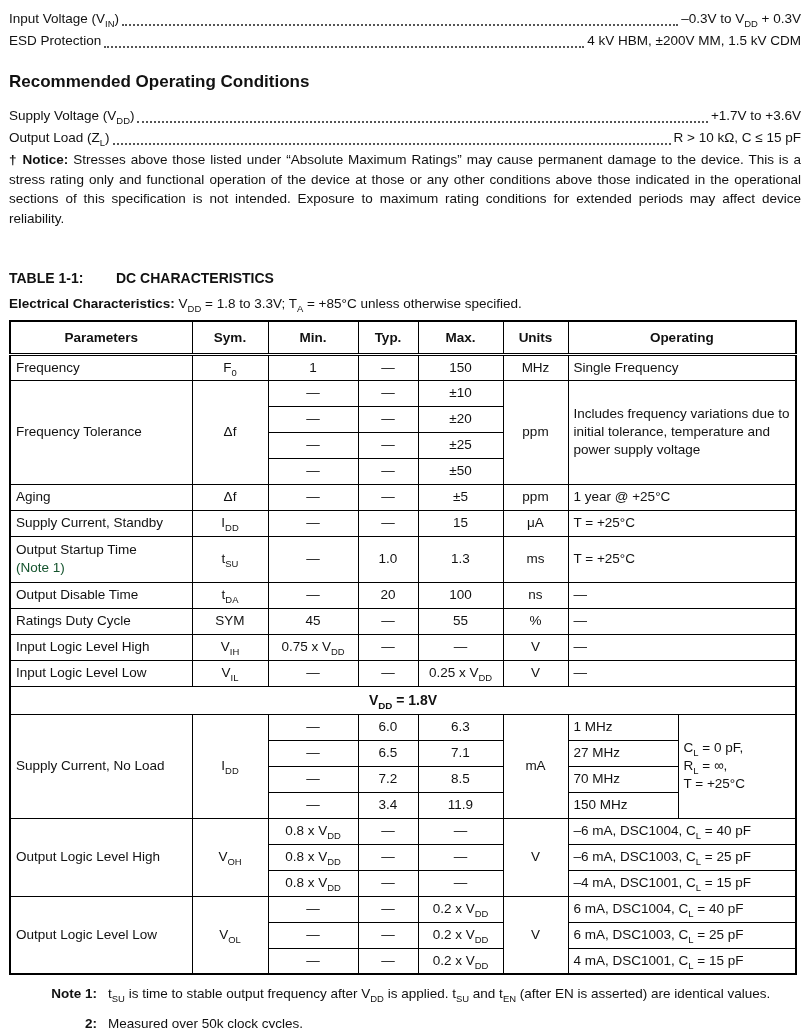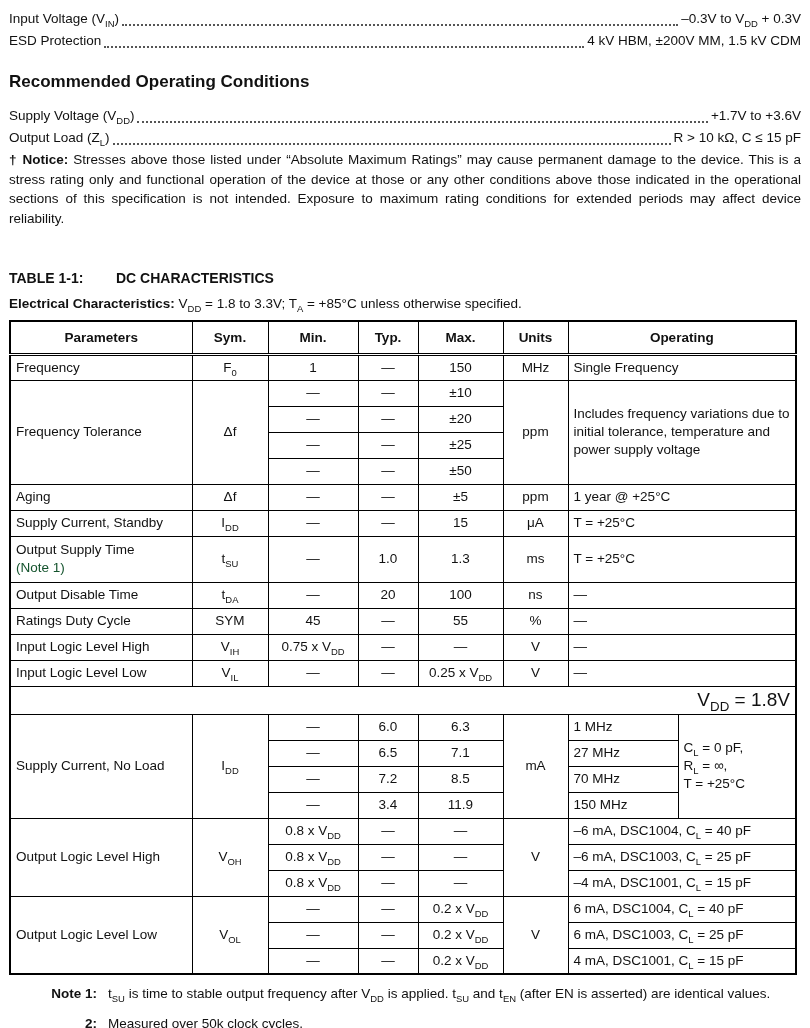--- a/index.html
+++ b/index.html
@@ -34,21 +34,21 @@
   table { border-width: 2px; }
   th {
     font-size: 13.5px; font-weight: bold; height: 33px; text-align: center;
     border-bottom: 3px double #000; padding: 2px 4px;
   }
   td {
     font-size: 13.5px; line-height: 18px; height: 26px;
     padding: 2px 5px; vertical-align: middle; text-align: center;
   }
   td.param, td.cond { text-align: left; }
-  td.section-row { font-weight: normal; text-align: right; height: 28px; font-size: 19px; }
+  td.section-row { font-weight: bold; text-align: center; height: 28px; font-size: 14px; }
   td.preline { white-space: pre-line; }
   .note-link { color: #14532d; }
 
   .notes { margin: 9px 6px 0 30px; font-size: 13.5px; line-height: 19px; }
   .note-row { display: grid; grid-template-columns: 58px 1fr; column-gap: 11px; }
   .note-row + .note-row { margin-top: 11px; }
   .note-label { font-weight: bold; text-align: right; white-space: nowrap; }
 </style>
 </head>
 <body>
@@ -163,21 +163,21 @@
         <td class="param">Supply Current, Standby</td>
         <td>I<sub>DD</sub></td>
         <td>—</td>
         <td>—</td>
         <td>15</td>
         <td>μA</td>
         <td class="cond" colspan="2">T = +25°C</td>
       </tr>
 
       <tr>
-        <td class="param" style="height:46px"><span>Output Supply Time</span><br><span class="note-link">(Note 1)</span></td>
+        <td class="param" style="height:46px"><span>Output Startup Time</span><br><span class="note-link">(Note 1)</span></td>
         <td>t<sub>SU</sub></td>
         <td>—</td>
         <td>1.0</td>
         <td>1.3</td>
         <td>ms</td>
         <td class="cond" colspan="2">T = +25°C</td>
       </tr>
 
       <tr>
         <td class="param">Output Disable Time</td>

